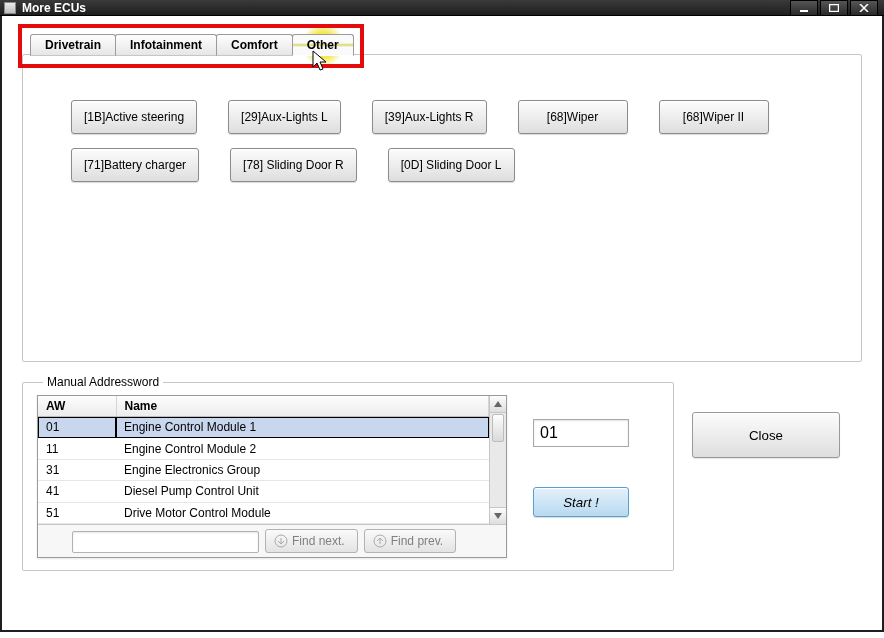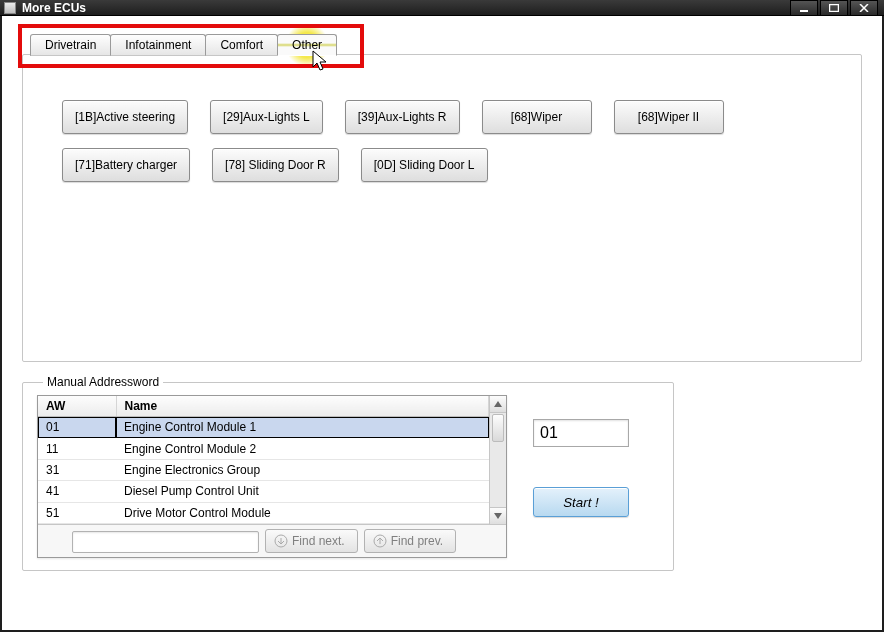--- a/index.html
+++ b/index.html
@@ -72,20 +72,21 @@
     border: 1px solid #9a9a9a;
     background: linear-gradient(#fefefe,#e6e6e6);
     border-bottom: 1px solid #c6c6c6;
     border-top-left-radius: 3px;
     border-top-right-radius: 3px;
     margin-right: -1px;
     display:flex; align-items:center;
     color:#000;
     cursor:pointer;
     position:relative;
+    font-weight:bold;
   }
   .tab.active {
     background: linear-gradient(#fafafa 40%, #d6d66a 50%, #fafafa 60%);
     border-bottom: 1px solid #fff;
   }
   .tab.active::after{
     content:"";
     position:absolute;
     left:50%; top:50%;
     width:44px; height:44px;
@@ -120,20 +121,21 @@
     height: 34px;
     min-width: 110px;
     padding: 0 12px;
     border: 1px solid #8b8b8b;
     border-radius: 3px;
     background: linear-gradient(#fcfcfc,#dedede);
     box-shadow: inset 0 1px 0 #fff, 0 1px 1px rgba(0,0,0,0.15);
     display:inline-flex; align-items:center; justify-content:center;
     cursor:pointer;
     white-space: nowrap;
+    margin-left: 9px;
   }
 
   .lower-area{
     position: relative;
     margin-top: 20px;
     display:flex;
     align-items:flex-start;
     gap: 18px;
   }
 
@@ -395,16 +397,17 @@
           </div>
         </div>
 
         <div class="addr-right">
           <input type="text" value="01" style="">
           <button class="startbtn">Start !</button>
         </div>
       </div>
     </div>
 
+    <button class="closebtn">Close</button>
 
   </div>
 
 </div>
 
 </body></html>

